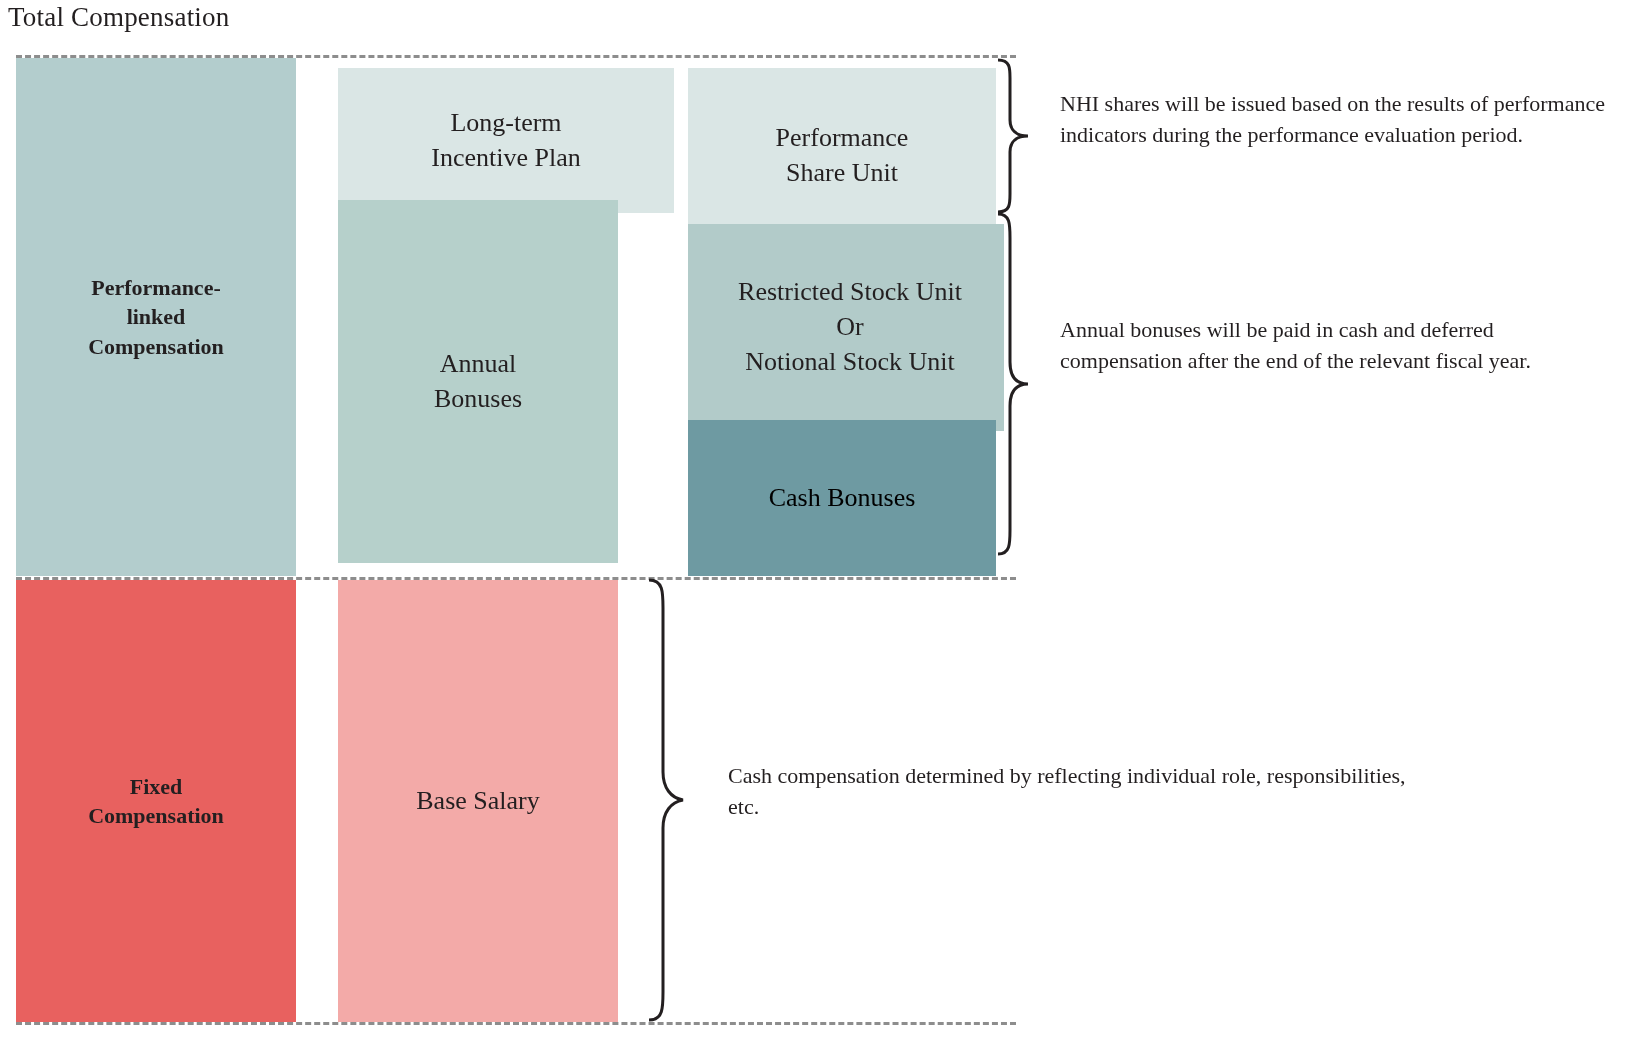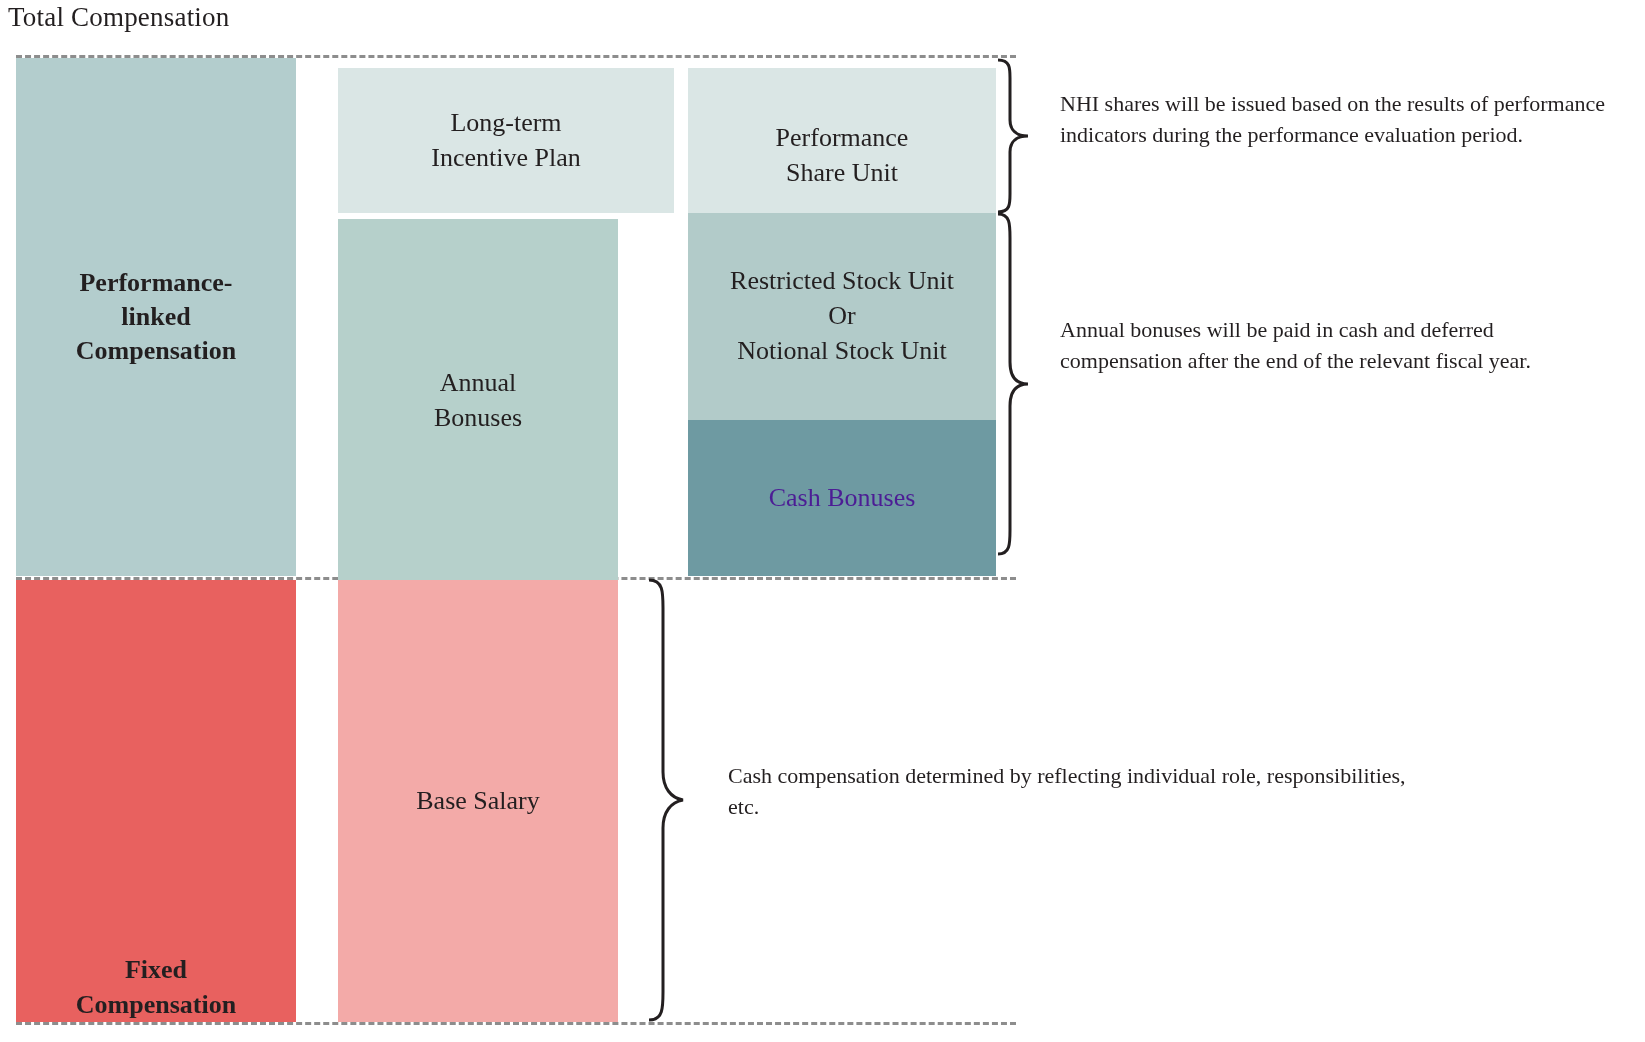--- a/index.html
+++ b/index.html
@@ -36,50 +36,49 @@
   #dash-bottom { left: 16px; top: 1022px; width: 1000px; }
 
   
   .cat-block {
     position: absolute;
     display: flex;
     align-items: center;
     justify-content: center;
     text-align: center;
     font-weight: bold;
-    font-size: 26px;
+    font-size: 22px;
     line-height: 1.32;
   }
   #cat-performance {
     left: 16px; top: 58px; width: 280px; height: 518px;
     background: #b3cdcd;
   }
   #cat-fixed {
     left: 16px; top: 580px; width: 280px; height: 442px;
     background: #e9six;
-    align-items: flex-end;
   }
   #cat-fixed { background: #e8615f; }
 
   
   .col2-block {
     position: absolute;
     display: flex;
     align-items: center;
     justify-content: center;
     text-align: center;
     font-size: 26px;
     line-height: 1.34;
   }
   #blk-ltip {
     left: 338px; top: 68px; width: 336px; height: 145px;
     background: #dae6e5;
   }
   #blk-annual {
-    left: 338px; top: 219px; width: 280px; height: 363px;
+    left: 338px; top: 200px; width: 280px; height: 363px;
     background: #b6d0cb;
   }
   #blk-base {
     left: 338px; top: 580px; width: 280px; height: 442px;
     background: #f3aaa8;
   }
 
   
   .col3-block {
     position: absolute;
@@ -88,27 +87,28 @@
     justify-content: center;
     text-align: center;
     font-size: 26px;
     line-height: 1.34;
   }
   #blk-psu {
     left: 688px; top: 68px; width: 308px; height: 175px;
     background: #dae6e5;
   }
   #blk-rsu {
-    left: 688px; top: 213px; width: 308px; height: 207px;
+    left: 688px; top: 224px; width: 308px; height: 207px;
     background: #b2cbc9;
+    padding-left: 8px;
   }
   #blk-cash {
     left: 688px; top: 420px; width: 308px; height: 156px;
     background: #6e9aa2;
-    color: #4c1d95;
+    color: #000000;
   }
 
   
   .brace {
     position: absolute;
   }
   #brace-1 { left: 996px; top: 58px; }
   #brace-2 { left: 996px; top: 212px; }
   #brace-3 { left: 645px; top: 578px; }
 

